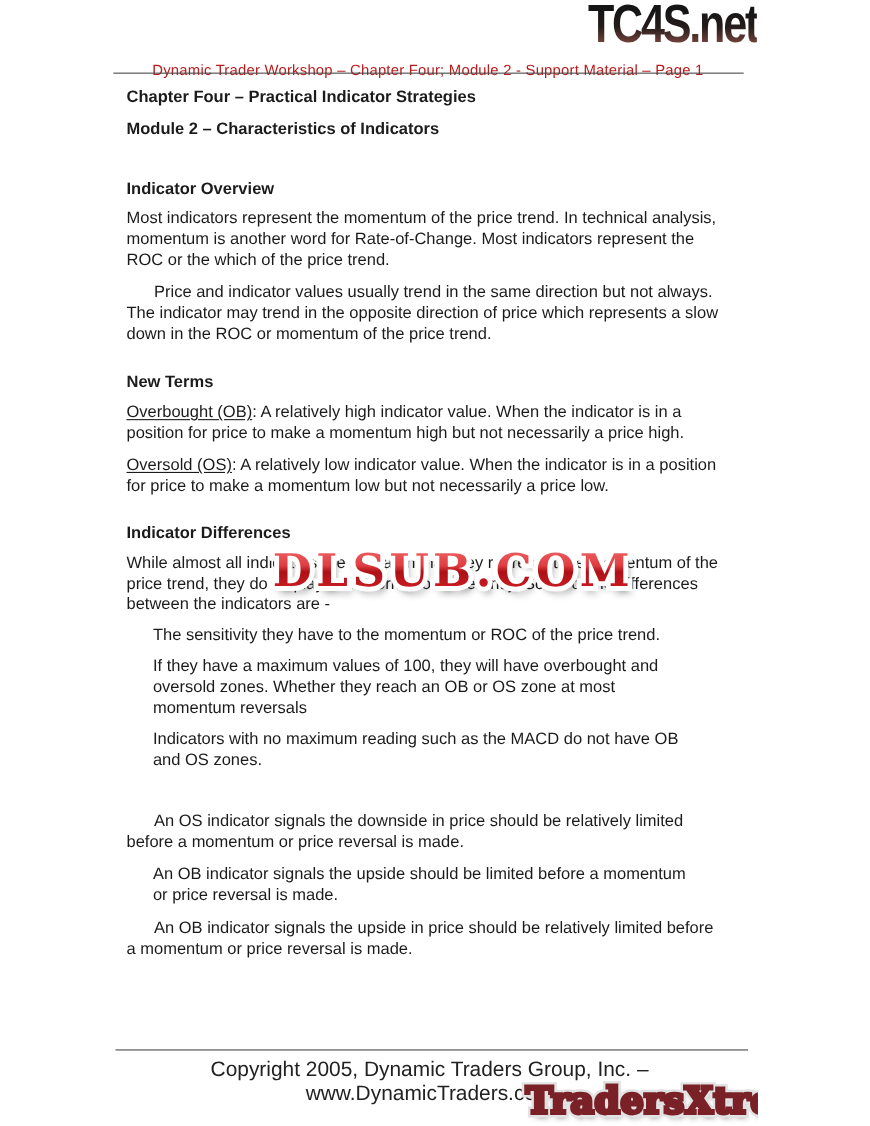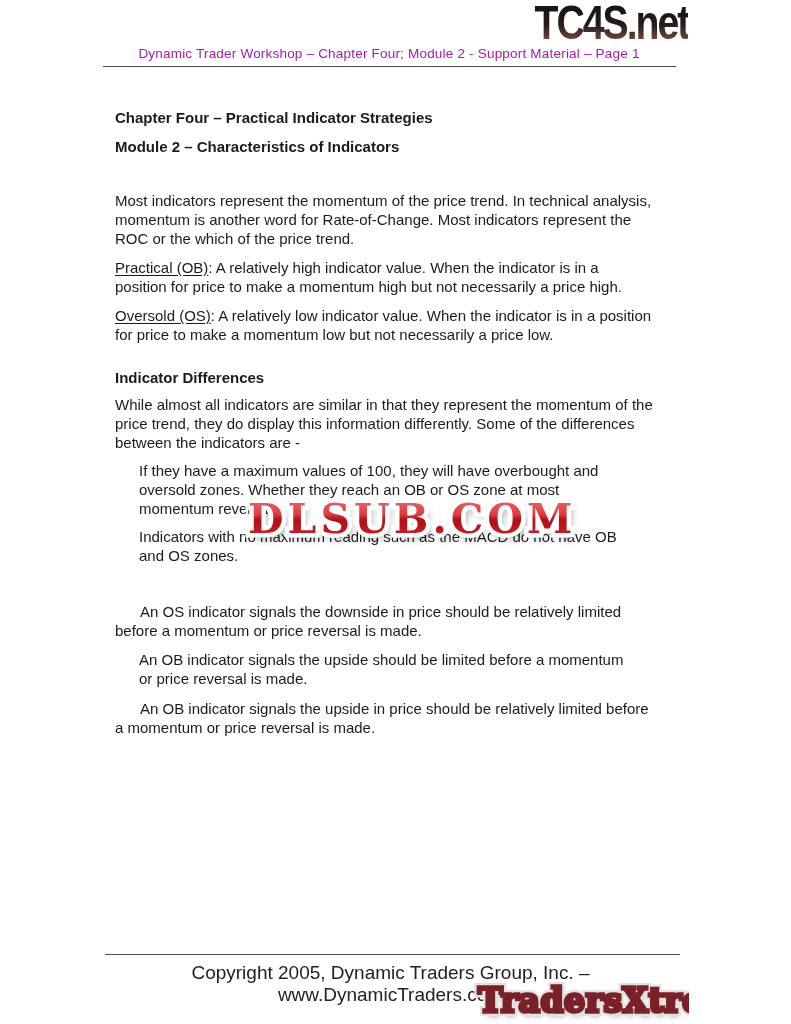--- a/index.html
+++ b/index.html
@@ -11,27 +11,27 @@
     width: 689px;
     height: 1024px;
     background: #ffffff;
     overflow: hidden;
     color: var(--text, #1b1b1b);
   }
 
   
   .header-title {
     position: absolute;
-    top: 46px;
+    top: 56px;
     left: 103px;
     width: 572px;
     text-align: center;
     font-size: 13.5px;
     letter-spacing: 0.2px;
-    color: #a21caf;
+    color: #b91c1c;
   }
   .header-rule {
     position: absolute;
     top: 66px;
     left: 103px;
     width: 573px;
     height: 0;
     border-top: 1.4px solid #4a4a4a;
   }
 
@@ -49,21 +49,21 @@
     background: linear-gradient(180deg, #161616 25%, #241c1b 55%, #6b4038 82%, #956359 100%);
     -webkit-background-clip: text;
     background-clip: text;
     color: transparent;
     white-space: nowrap;
   }
 
   
   .content {
     position: absolute;
-    top: 80px;
+    top: 51px;
     left: 0;
     width: 791px;
     padding: 28px 20px 0 115px;
     font-size: 15px;
     line-height: 19px;
   }
   .para { white-space: pre-line; margin: 0 0 10px; }
   .bold-heading { font-weight: bold; margin: 0 0 10px; }
   .module-heading { margin-bottom: 35px; }
   .section-heading { font-weight: bold; margin: 0 0 8px; }
@@ -152,34 +152,40 @@
 
   <div class="tc4s-logo">TC4S.net</div>
   <div class="header-title">Dynamic Trader Workshop – Chapter Four; Module 2 - Support Material – Page 1</div>
   <div class="header-rule"></div>
 
   <div class="content">
 
     <div class="bold-heading">Chapter Four – Practical Indicator Strategies</div>
     <div class="bold-heading module-heading">Module 2 – Characteristics of Indicators</div>
 
+    <div class="section-heading">Indicator Overview</div>
     <p class="para">Most indicators represent the momentum of the price trend. In technical analysis,
 momentum is another word for Rate-of-Change. Most indicators represent the
 ROC or the which of the price trend.</p>
-
-    <p class="para"><span class="uterm">Practical (OB)</span><span>: A relatively high indicator value. When the indicator is in a
+    <p class="para indent-first">Price and indicator values usually trend in the same direction but not always.
+The indicator may trend in the opposite direction of price which represents a slow
+down in the ROC or momentum of the price trend.</p>
+
+    <div class="section-heading mt-section">New Terms</div>
+    <p class="para"><span class="uterm">Overbought (OB)</span><span>: A relatively high indicator value. When the indicator is in a
 position for price to make a momentum high but not necessarily a price high.</span></p>
     <p class="para"><span class="uterm">Oversold (OS)</span><span>: A relatively low indicator value. When the indicator is in a position
 for price to make a momentum low but not necessarily a price low.</span></p>
 
     <div class="section-heading mt-section-sm">Indicator Differences</div>
     <p class="para intro-para">While almost all indicators are similar in that they represent the momentum of the
 price trend, they do display this information differently. Some of the differences
 between the indicators are -</p>
 
+    <p class="para block-indent">The sensitivity they have to the momentum or ROC of the price trend.</p>
     <p class="para block-indent">If they have a maximum values of 100, they will have overbought and
 oversold zones. Whether they reach an OB or OS zone at most
 momentum reversals</p>
     <p class="para block-indent">Indicators with no maximum reading such as the MACD do not have OB
 and OS zones.</p>
     <p class="para indent-first gap-before">An OS indicator signals the downside in price should be relatively limited
 before a momentum or price reversal is made.</p>
 
     <p class="para block-indent">An OB indicator signals the upside should be limited before a momentum
 or price reversal is made.</p>

